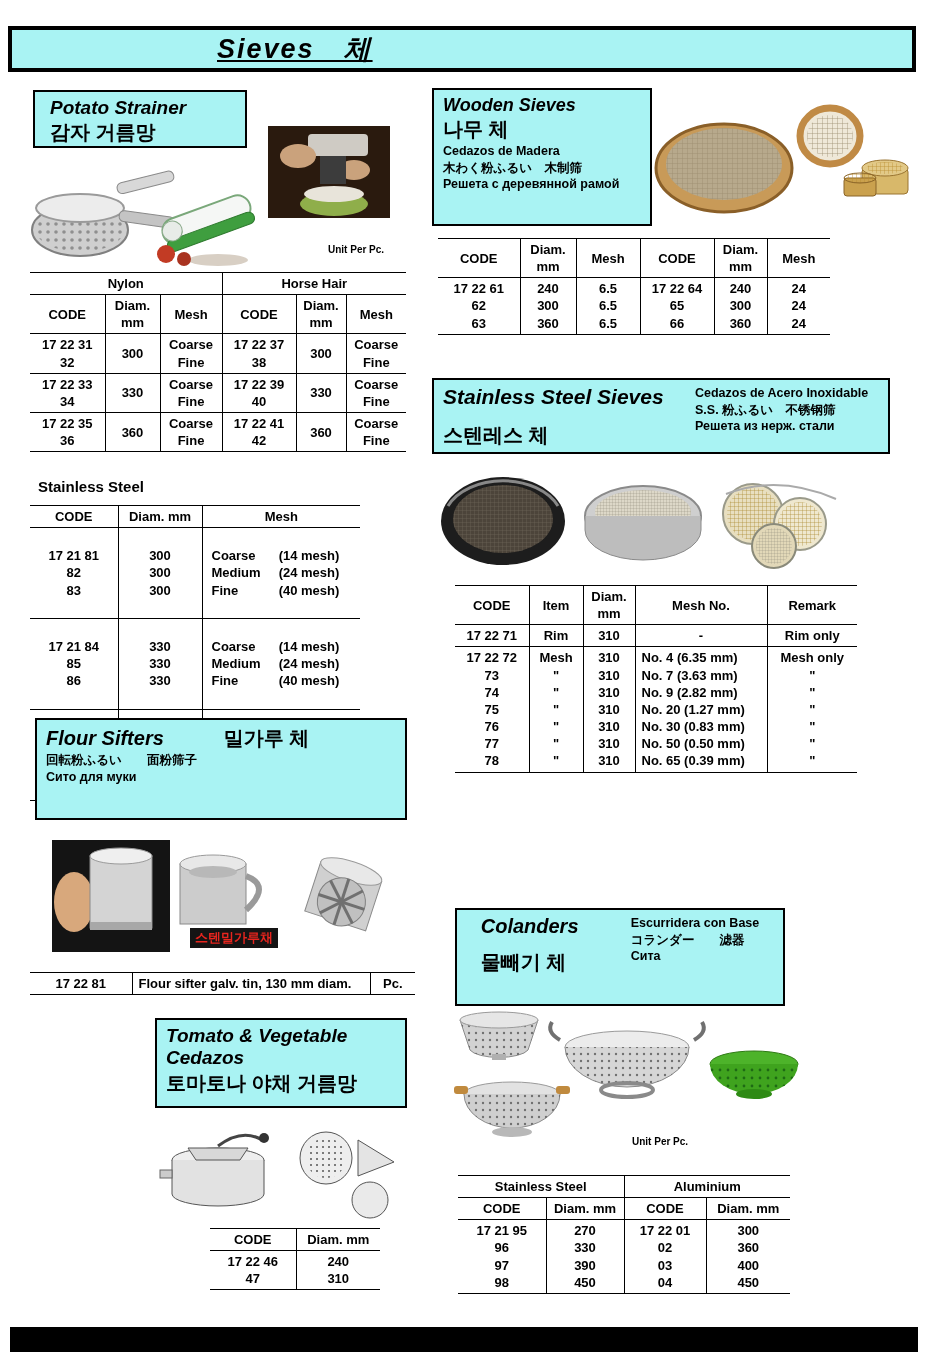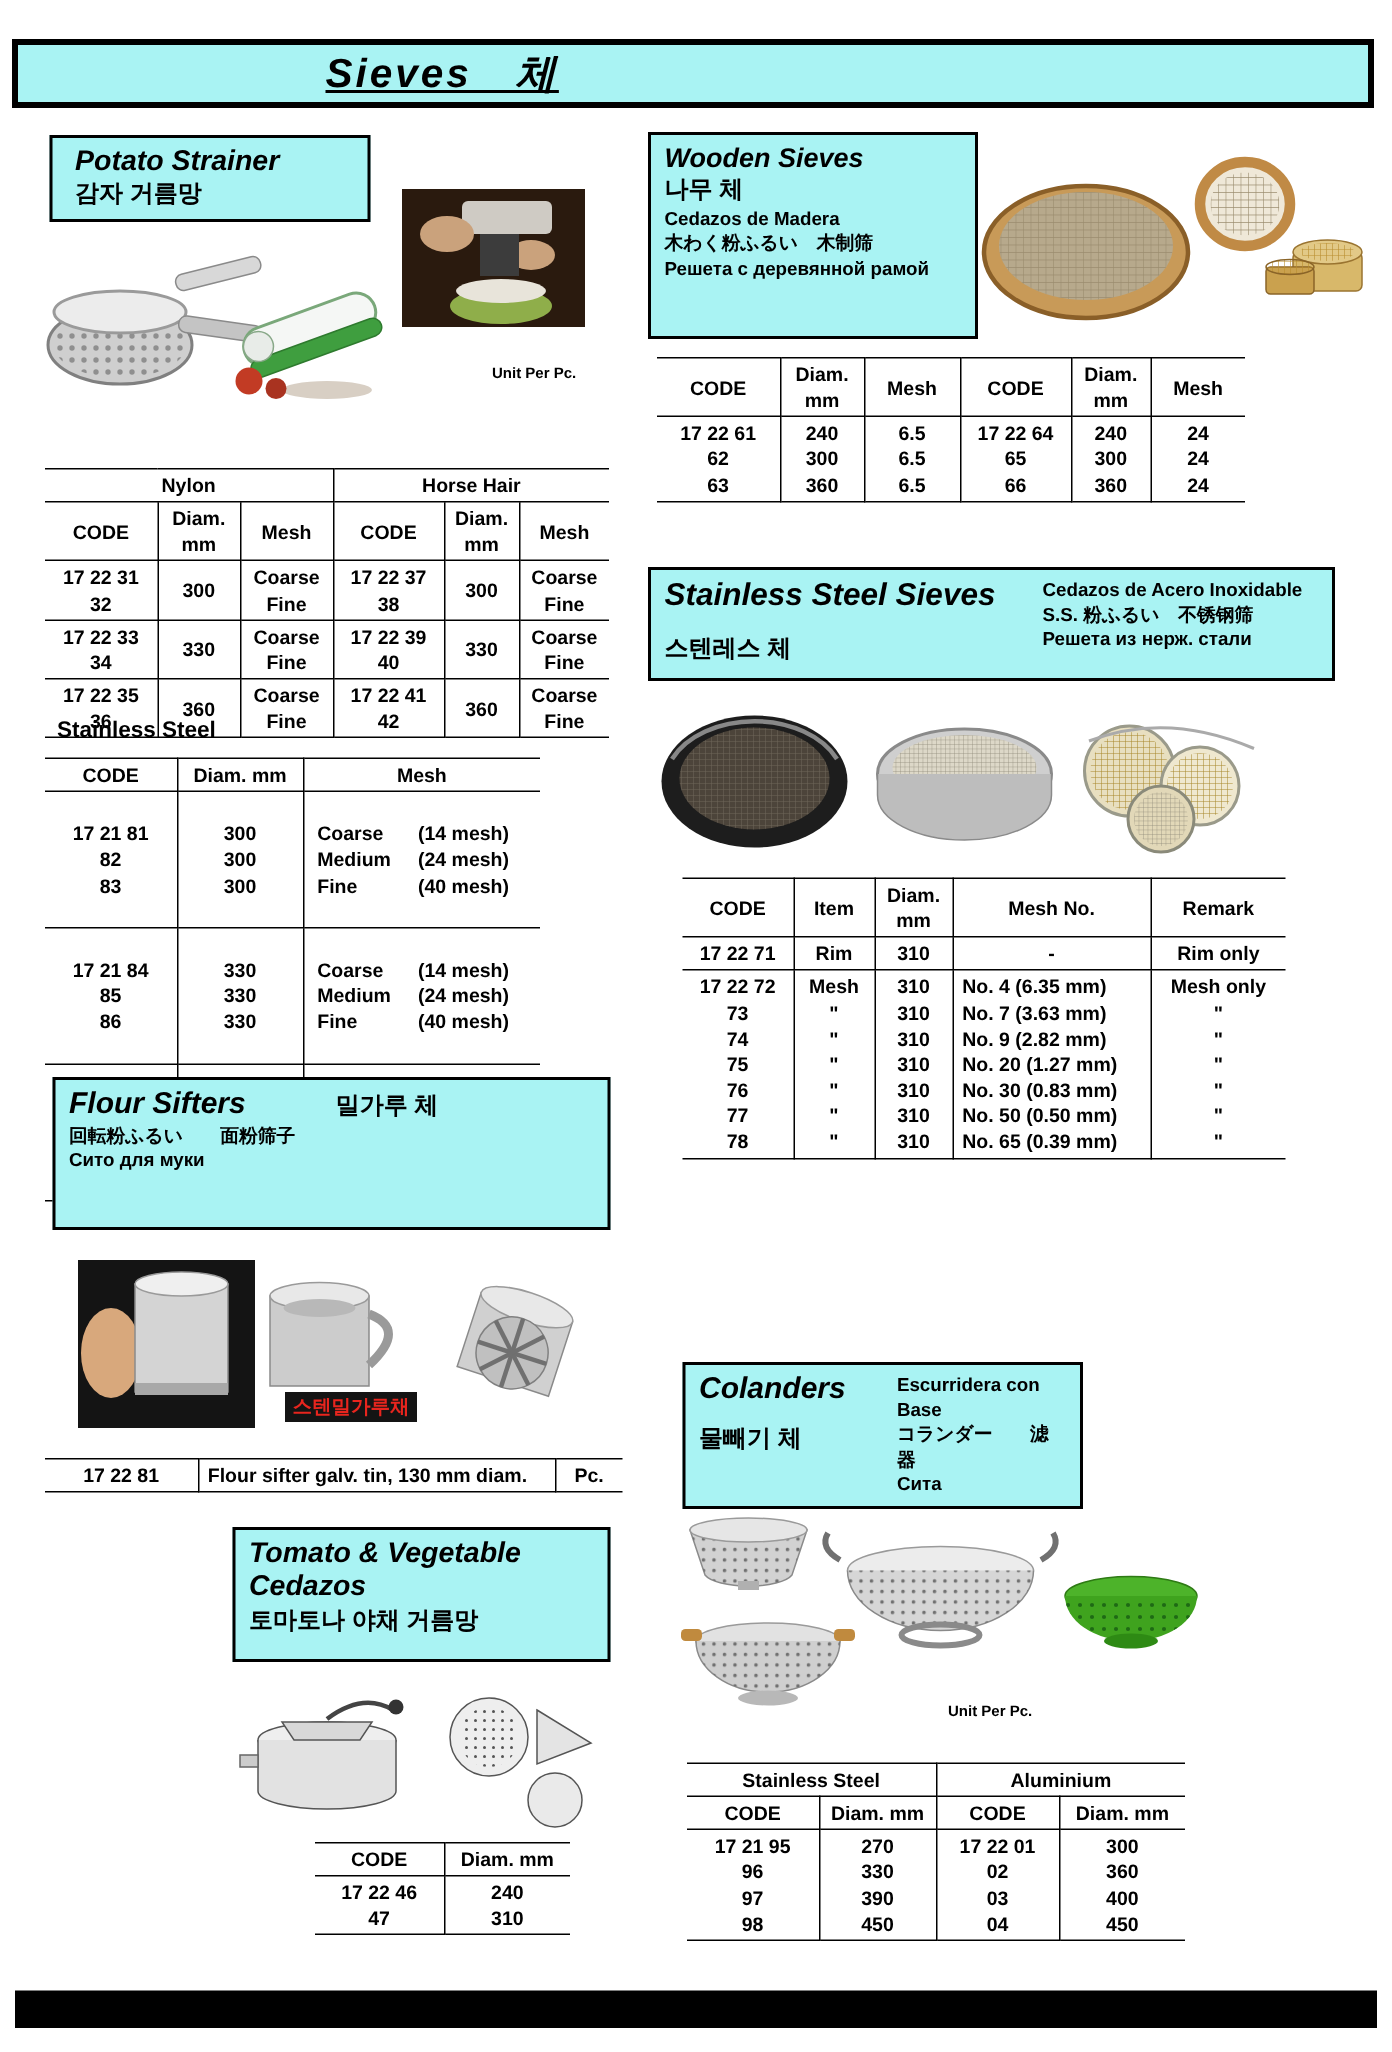--- a/index.html
+++ b/index.html
@@ -1,20 +1,20 @@
 <!DOCTYPE html>
 <html><head>
 <meta charset="utf-8">
 <style>
   html,body{margin:0;padding:0;}
   body{width:928px;height:1368px;position:relative;background:#ffffff;color:#000;
        font-family:"Liberation Sans",sans-serif;overflow:hidden;}
   .box{position:absolute;background:#a9f3f3;border:2px solid #000;padding:5px 9px;}
   .hd1{font-style:italic;font-weight:bold;font-size:19px;line-height:1.18;}
-  .hd-kr{font-weight:bold;font-size:16px;line-height:1.35;}
+  .hd-kr{font-weight:bold;font-size:20px;line-height:1.35;}
   .sub{font-weight:bold;font-size:12.5px;line-height:1.32;}
   .unit{position:absolute;font-weight:bold;font-size:10px;}
   .plainhead{position:absolute;font-weight:bold;font-size:15px;}
   table.tbl{position:absolute;border-collapse:collapse;table-layout:fixed;}
   .tbl td{border:1px solid #000;font-weight:bold;font-size:13px;text-align:center;
           vertical-align:middle;padding:2px 3px;white-space:pre-line;line-height:1.32;}
   .tbl td:first-child{border-left:none;}
   .tbl td:last-child{border-right:none;}
   .tbl td.left{text-align:left;padding-left:6px;}
   .mesh-flex{display:flex;gap:18px;justify-content:flex-start;text-align:left;padding-left:6px;}
@@ -74,21 +74,21 @@
     <ellipse cx="30" cy="30" rx="18" ry="12" fill="#caa27c"></ellipse>
     <ellipse cx="86" cy="44" rx="16" ry="10" fill="#caa27c"></ellipse>
     <rect x="52" y="30" width="26" height="28" fill="#3c3c3c"></rect>
     <ellipse cx="66" cy="78" rx="34" ry="12" fill="#8fae4a"></ellipse>
     <ellipse cx="66" cy="68" rx="30" ry="8" fill="#e8e4da"></ellipse>
   </svg>
 </div>
 
 <div class="unit" style="left:328px;top:244px;">Unit Per Pc.</div>
 
-<table class="tbl" style="left:30px;top:272px;width:376px;margin-top:40px;">
+<table class="tbl" style="left:30px;top:272px;width:376px;">
   <colgroup>
       <col style="width:75px">
       <col style="width:55px">
       <col style="width:62px">
       <col style="width:74px">
       <col style="width:50px">
       <col style="width:60px">
     </colgroup>
   <tbody>
     <tr>
@@ -485,21 +485,21 @@
     </tr>
     <tr>
       <td>17 22 46
 47</td>
       <td>240
 310</td>
     </tr>
   </tbody>
 </table>
 
-<div class="box" style="left:455px;top:908px;width:267px;height:98px;box-sizing:border-box;display:flex;">
+<div class="box" style="left:455px;top:908px;width:330px;height:98px;box-sizing:border-box;display:flex;justify-content:center;">
   <div style="width:150px;">
     <div class="hd1" style="font-size:20px">Colanders</div>
     <div class="hd-kr" style="margin-top:10px">물빼기 체</div>
   </div>
   <div>
     <div class="sub">Escurridera con Base</div>
     <div class="sub">コランダー　　滤器</div>
     <div class="sub">Сита</div>
   </div>
 </div>

